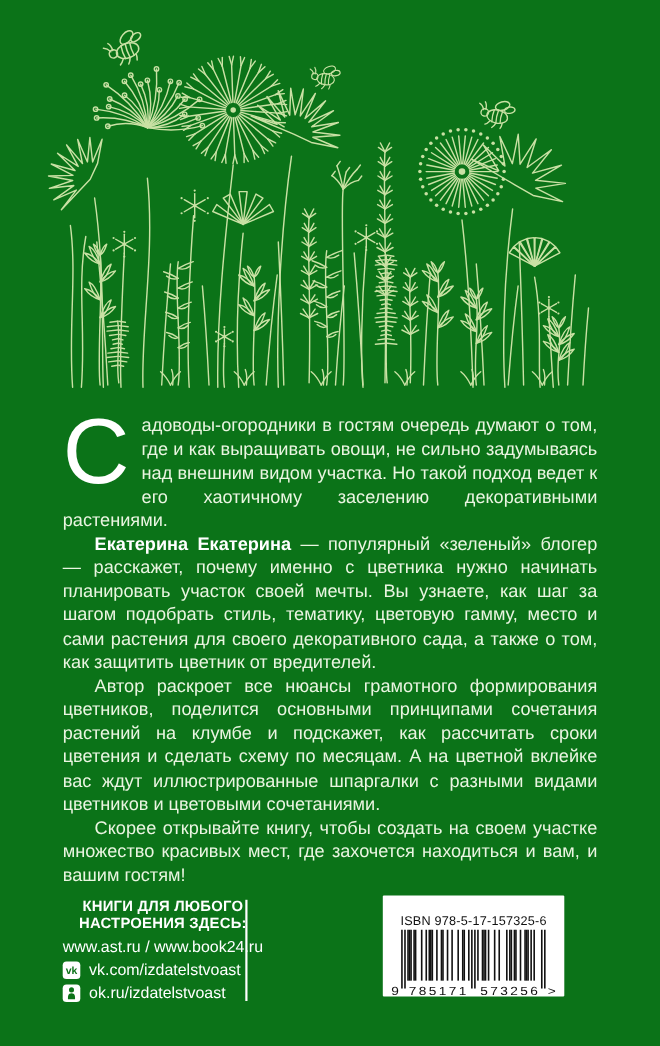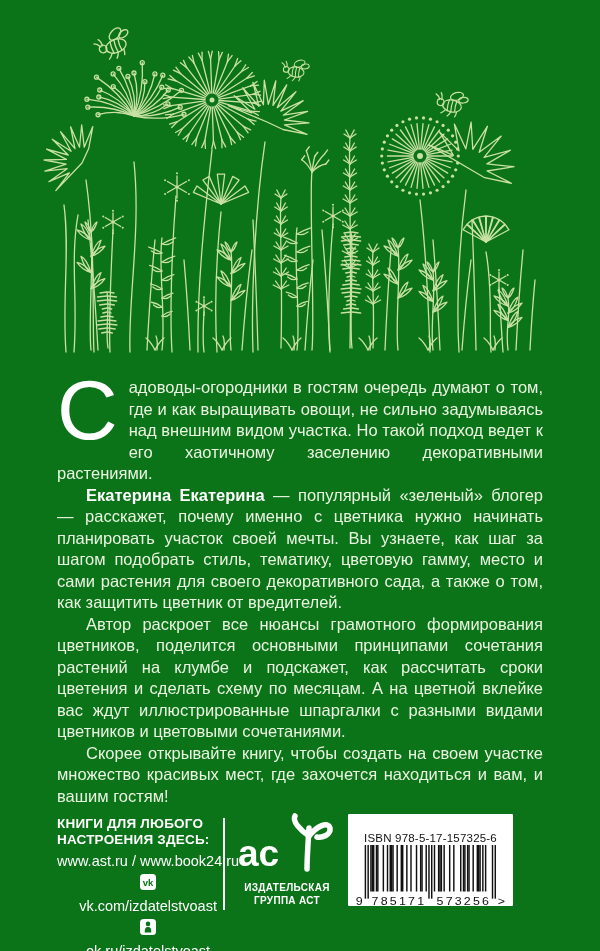--- a/index.html
+++ b/index.html
@@ -8,23 +8,23 @@
   #meadow{position:absolute;left:0;top:0;}
   .blurb{position:absolute;left:57px;top:377px;width:486px;color:var(--body-text,#eaf5e1);
          font-size:16.5px;line-height:21.5px;text-align:justify;hyphens:auto;}
   .blurb p{margin:0;}
   .indent{text-indent:29px;}
   .dropcap{float:left;color:var(--accent-white,#fff);font-size:84px;line-height:60px;
            height:63px;padding:3px 11px 0 0;font-weight:400;}
   .author{color:var(--accent-white,#fff);font-weight:700;}
   .footer{position:absolute;left:0;top:806px;width:600px;height:140px;color:#fff;}
   .f-left{position:absolute;left:57px;top:10px;}
-  .f-head{font-weight:700;font-size:13.5px;line-height:15.5px;letter-spacing:.2px;}
+  .f-head{font-weight:700;font-size:13.5px;line-height:15.5px;letter-spacing:.2px;text-align:center;}
   .f-sites{margin-top:6px;font-size:14.5px;}
-  .f-row{margin-top:5px;display:flex;align-items:center;gap:8px;font-size:14.5px;flex-direction:column;}
+  .f-row{margin-top:5px;display:flex;align-items:center;gap:8px;font-size:14.5px;}
   .sq{width:16px;height:16px;background:#fff;border-radius:3.5px;display:flex;
       align-items:center;justify-content:center;color:var(--background,#0b7318);
       font-weight:700;font-size:9.5px;flex:0 0 auto;}
   .divider{position:absolute;left:223px;top:12px;width:1.5px;height:92px;background:#fff;}
   .ast{position:absolute;left:230px;top:6px;width:114px;text-align:center;}
   .ast-caption{font-size:10px;font-weight:700;line-height:12.5px;letter-spacing:.3px;margin-top:2px;}
   .bc{position:absolute;left:348px;top:8px;width:165px;height:92px;background:#fff;
       color:var(--barcode-ink,#111);text-align:center;border-radius:1px;}
   .bc-isbn{font-size:11.5px;margin-top:18px;letter-spacing:.2px;white-space:nowrap;}
   #bcsvg{margin-top:1px;display:block;margin-left:auto;margin-right:auto;}
@@ -741,34 +741,20 @@
             <circle cx="8" cy="4.9" r="2.3" fill="currentColor"></circle>
             <path d="M8,8 c-3,0 -3.4,2.6 -3.2,5.5 h6.4 c0.2,-2.9 -0.2,-5.5 -3.2,-5.5 z" fill="currentColor"></path>
           </svg>
         </span>
         <span>ok.ru/izdatelstvoast</span>
       </div>
     </div>
 
     <div class="divider"></div>
 
-    <div class="ast">
-      <svg width="104" height="64" viewBox="0 0 104 64">
-        <text x="3" y="54" font-size="37" font-weight="bold" fill="#fff" font-family="Liberation Sans, sans-serif">ас</text>
-        <g stroke="#fff" stroke-width="5.5" fill="none" stroke-linecap="round">
-          <path d="M74,16 C73,32 72,46 72,57"></path>
-          <path d="M74,24 C65,18 57,9 60,4"></path>
-          <path d="M74,24 C82,14 93,9 95,16 C96,23 87,26 82,25"></path>
-        </g>
-      </svg>
-      <div class="ast-caption">
-        <span>ИЗДАТЕЛЬСКАЯ</span><br>
-        <span>ГРУППА АСТ</span>
-      </div>
-    </div>
 
     <div class="bc">
       <div class="bc-isbn">ISBN 978-5-17-157325-6</div>
       <svg id="bcsvg" width="152" height="62" viewBox="0 0 110 52" preserveAspectRatio="none">
           <rect x="7" y="0" width="1.05" height="45" fill="#111111"></rect>
           <rect x="9" y="0" width="1.05" height="45" fill="#111111"></rect>
           <rect x="11" y="0" width="1.05" height="39" fill="#111111"></rect>
           <rect x="12" y="0" width="1.05" height="39" fill="#111111"></rect>
           <rect x="13" y="0" width="1.05" height="39" fill="#111111"></rect>
           <rect x="15" y="0" width="1.05" height="39" fill="#111111"></rect>

